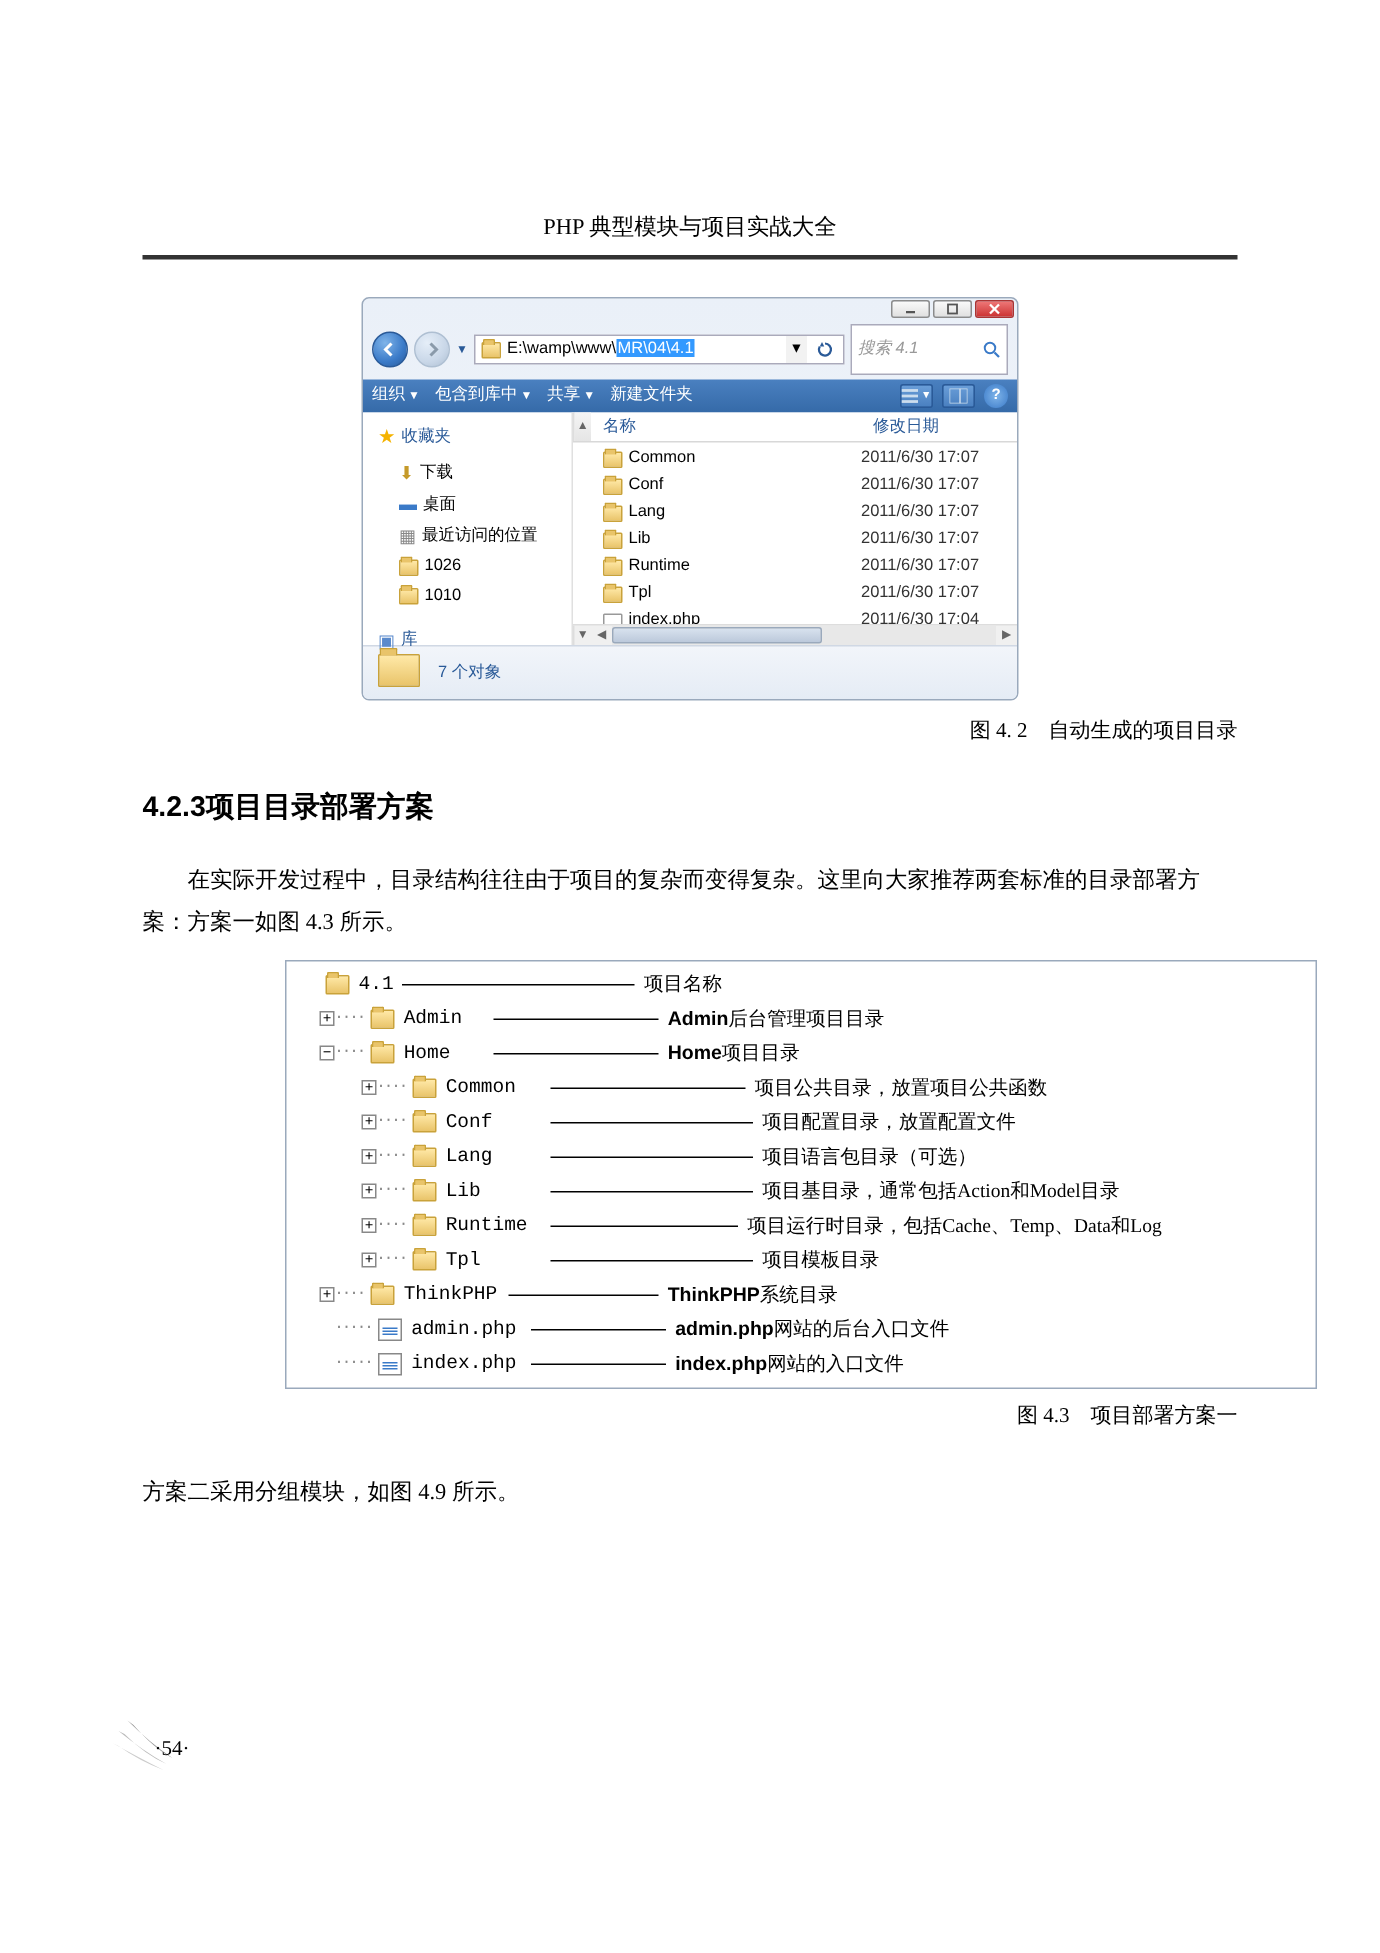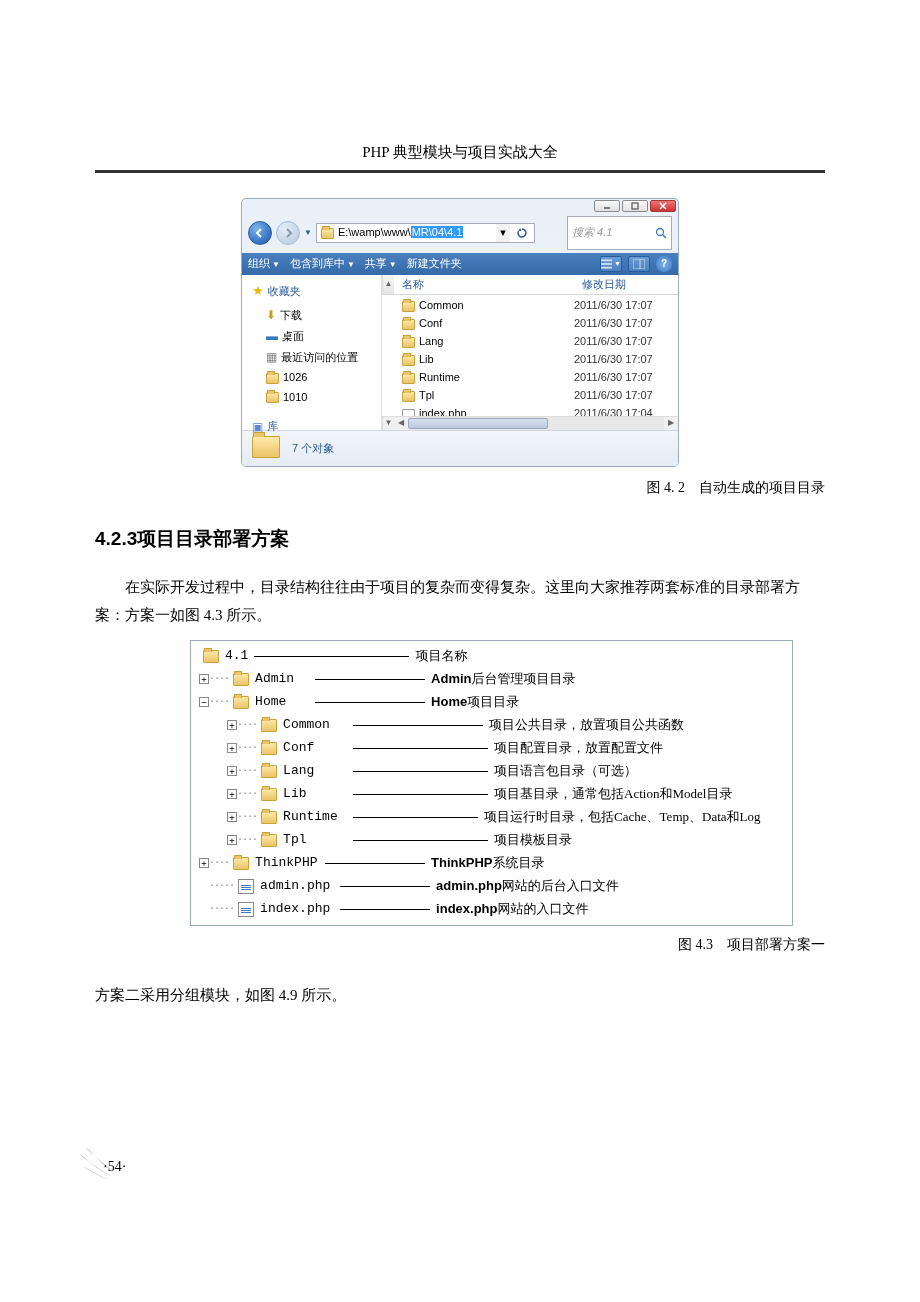--- a/index.html
+++ b/index.html
@@ -86,21 +86,21 @@
     gap:4px;
     padding:0 4px;
   }
   .addr-bar .drop { border:none; background:#f2f2f2; width:14px; height:18px; display:flex;align-items:center;justify-content:center;}
   .addr-bar .refresh { width:16px; display:flex;align-items:center;justify-content:center; color:#2a5a98;}
   .path-text { font-size:11px; }
   .path-hl { background:#3399ff; color:#fff; padding:0 1px;}
   .searchbox {
     width:105px;height:20px;border:1px solid #aab;background:#fff;
     display:flex;align-items:center;justify-content:space-between;
-    padding:16px 4px; color:#999; font-style:italic;margin-left:28px;
+    padding:16px 4px; color:#999; font-style:italic;
   }
   .searchbox .mag { width:12px;height:12px; color:#3a7ac8;}
   .toolbar {
     background: linear-gradient(#4a80c0,#356aa8);
     color:#fff; height:22px; display:flex; align-items:center; padding:0 6px;
     font-size:11px; gap:10px;
   }
   .toolbar .right { margin-left:auto; display:flex; gap:6px; align-items:center;}
   .toolbar .drop-arrow { font-size:8px; margin-left:2px;}
   .tlbtn { width:22px;height:16px;border:1px solid #2a5a98;border-radius:2px;background:linear-gradient(#6a9ed8,#4a80c0);display:flex;align-items:center;justify-content:center;}
@@ -162,24 +162,24 @@
     font-family: "Microsoft YaHei","SimHei",sans-serif;
     font-size:19px; font-weight:bold;
     margin: 10px 0 18px 0;
   }
   .h2-num { }
 
   .para { text-indent:2em; margin:0 0 6px 0; font-size:15px; line-height:1.9;}
 
   
   .diagram {
-    width:603px;
+    width:688px;
     margin:10px 0 6px 95px;
     border:1px solid #9aa9bc;
-    padding:4px 8px;
+    padding:4px 22px;
     font-family: "SimSun", monospace;
     font-size:13px;
     background:#fff;
   }
   .drow {
     display:flex; align-items:center; height:23px;
   }
   .dind0{padding-left:0;}
   .dind1{padding-left:0;}
   .dind2{padding-left:28px;}

